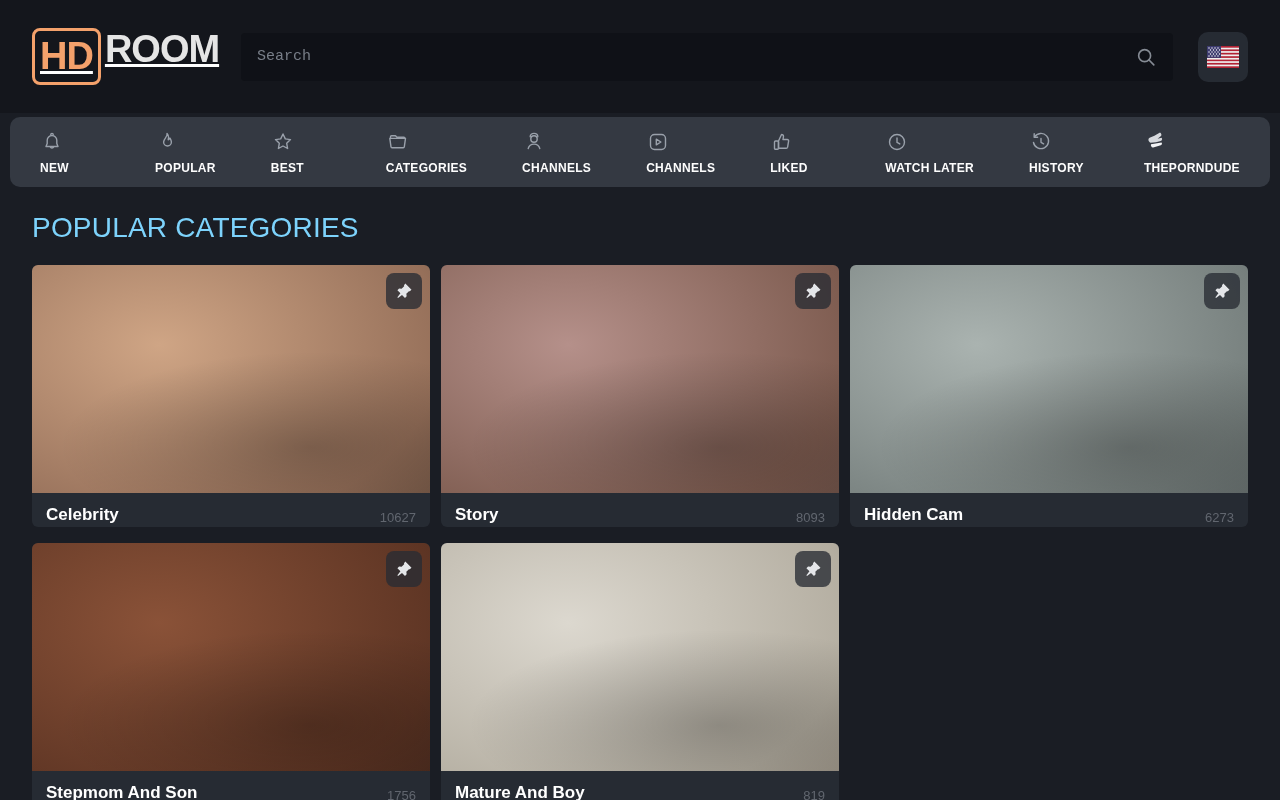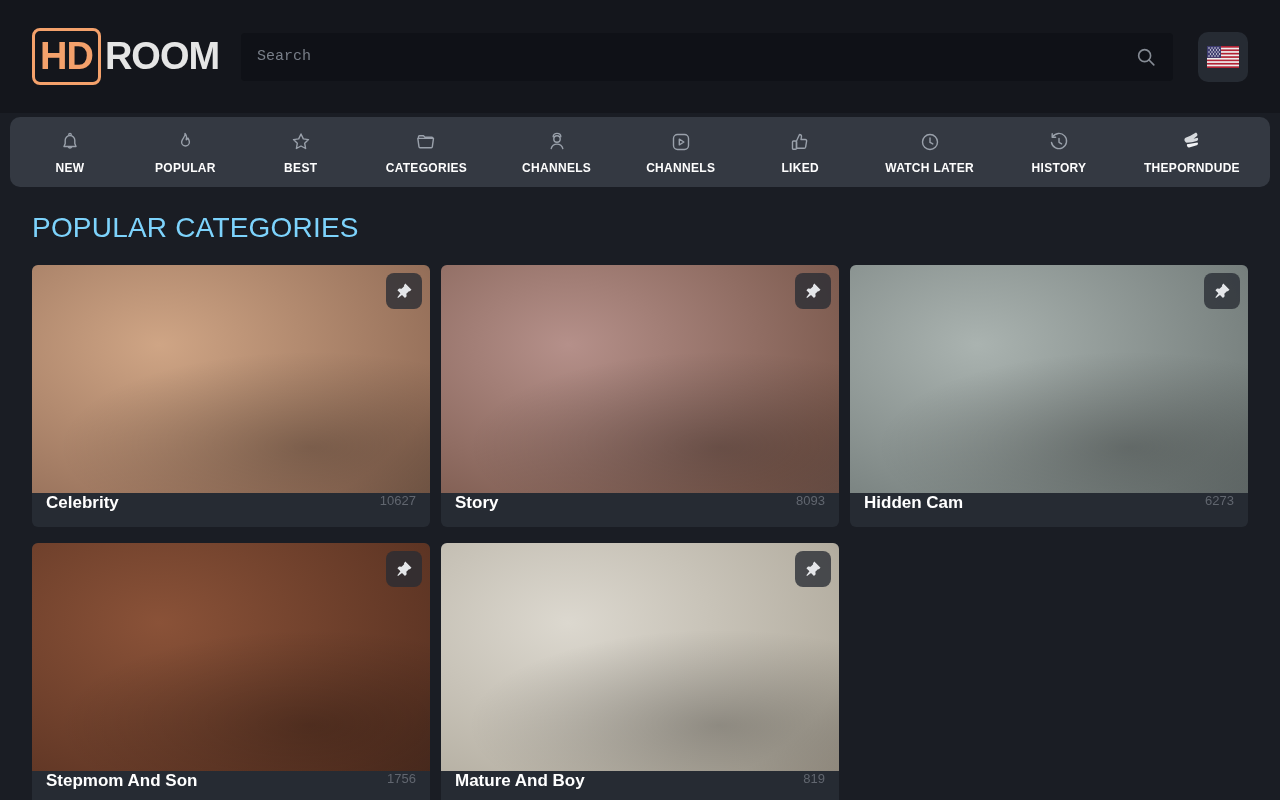--- a/index.html
+++ b/index.html
@@ -8,21 +8,21 @@
     background:#1a1d24;
     font-family:"Liberation Sans","DejaVu Sans",sans-serif;
     color:#fff;
   }
 
   
   .topbar {
     height:113px; background:#14161c;
     display:flex; align-items:center; padding:0 32px;
   }
-  .logo { display:flex; align-items:center; cursor:pointer; }
+  .logo { display:flex; cursor:pointer;text-decoration:underline; }
   .logo-hd {
     color:#f4a16b; border:3px solid #f4a16b; border-radius:8px;
     font-size:38px; font-weight:800; line-height:1; padding:6px 5px 7px;
     letter-spacing:-1px;
   }
   .logo-room {
     color:#e5e5e5; font-size:38px; font-weight:800; letter-spacing:-1px; margin-left:4px;
   }
   .searchbox {
     flex:1; margin-left:22px; height:48px; background:#0f1117;
@@ -39,21 +39,21 @@
     justify-content:center; cursor:pointer;
   }
 
   
   .navbar {
     margin:4px 10px 0; height:70px; background:#343942;
     border-radius:10px; display:flex; justify-content:space-between;
     align-items:center; padding:0 30px;
   }
   .nav-item {
-    display:flex; flex-direction:column; align-items:center; gap:7px;
+    display:flex; flex-direction:column; gap:7px;
     cursor:pointer; min-width:60px;
   }
   .nav-item svg { display:block; }
   .nav-label {
     color:#fdfdfd; font-size:12px; font-weight:700; letter-spacing:.3px;
     white-space:nowrap;
   }
 
   
   .content { padding:0 32px; }
@@ -75,21 +75,21 @@
     content:""; position:absolute; inset:0;
     background:radial-gradient(90% 60% at 70% 80%, rgba(0,0,0,.25), transparent 70%);
   }
   .pin-btn {
     position:absolute; top:8px; right:8px; z-index:2;
     width:36px; height:36px; border:none; border-radius:8px;
     background:rgba(40,44,51,.78); display:flex; align-items:center;
     justify-content:center; cursor:pointer;
   }
   .card-footer {
-    height:34px; display:flex; align-items:flex-start; justify-content:space-between;
+    height:34px; display:flex; align-items:flex-end; justify-content:space-between;
     padding:0 14px 2px;
   }
   .card-title { font-size:17px; font-weight:700; color:#fff; }
   .card-count { font-size:13px; color:#61666f; }
 </style>
 </head>
 <body>
 
 <header class="topbar">
   <a class="logo">

